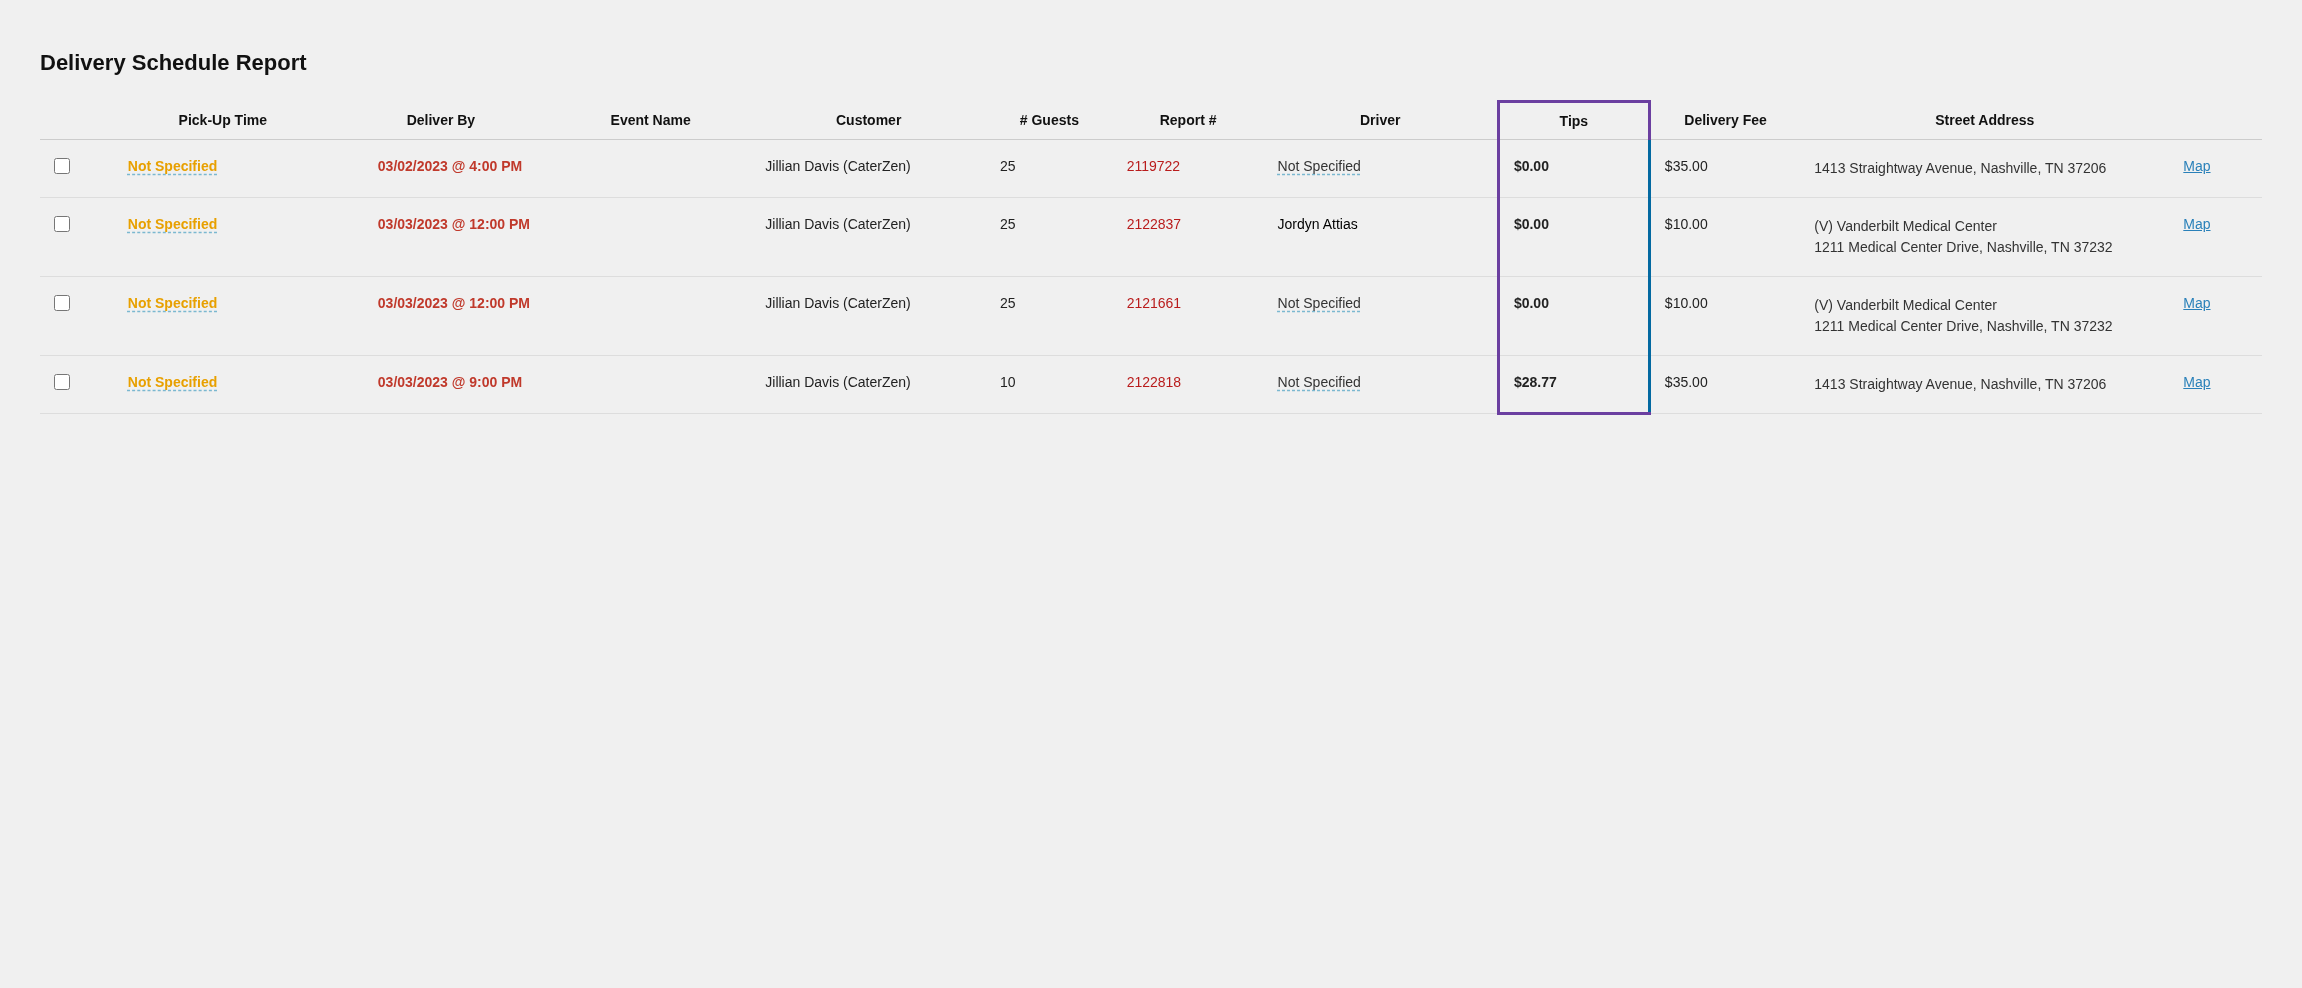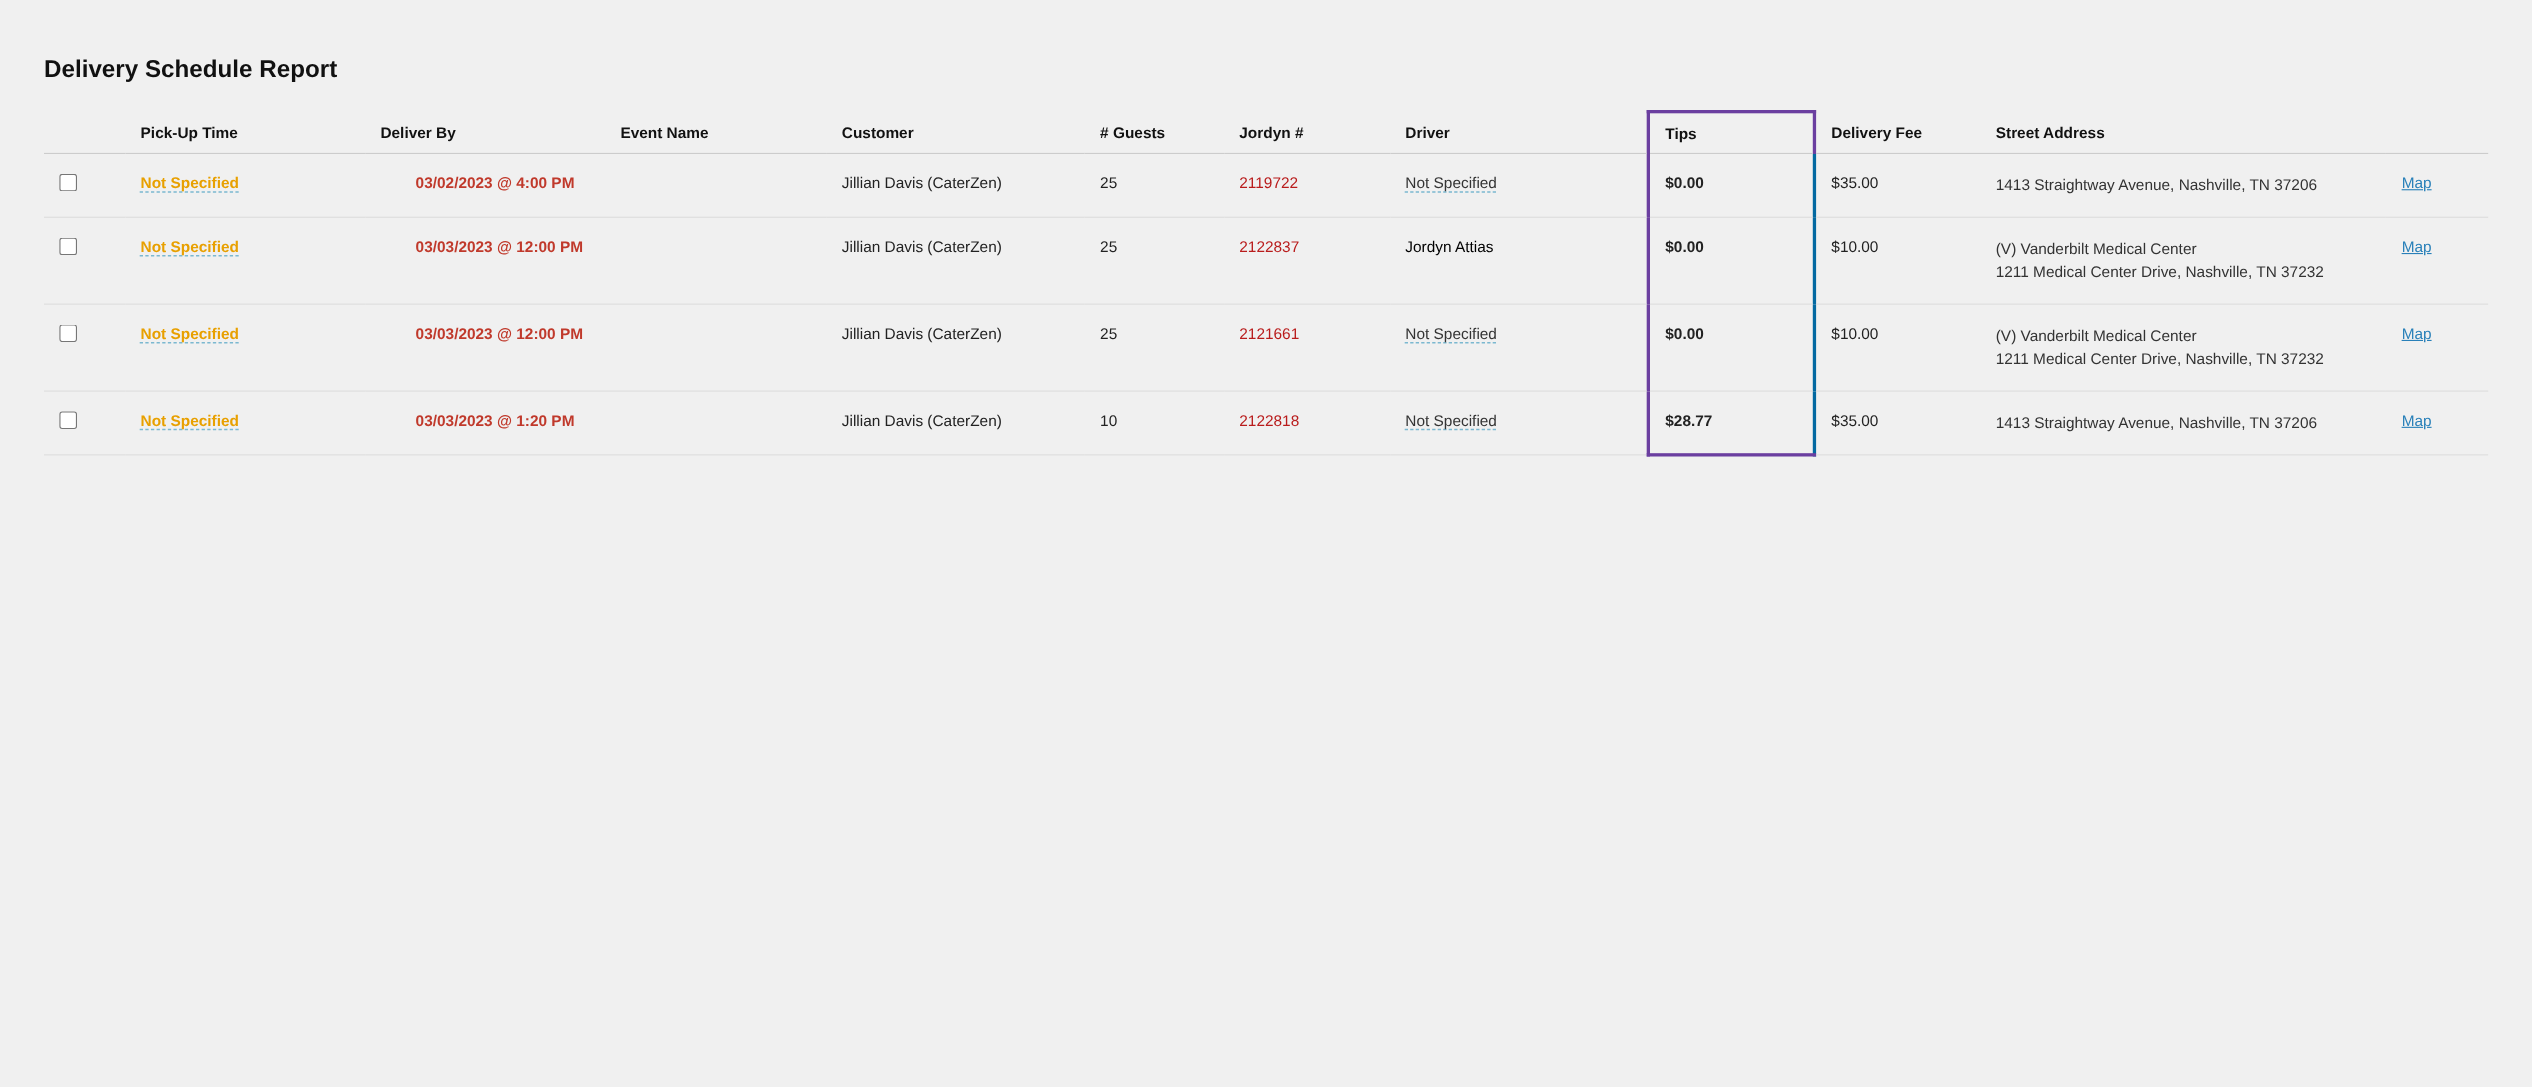--- a/index.html
+++ b/index.html
@@ -18,21 +18,21 @@
       margin-top: 20px;
     }
     .report-table {
       width: 100%;
       border-collapse: collapse;
       background: #f0f0f0;
     }
     .report-table th {
       font-weight: 700;
       font-size: 14px;
-      text-align: left;
+      text-align: center;
       padding: 10px 14px;
       vertical-align: top;
       color: #111;
       border-bottom: 1px solid #ccc;
     }
     .report-table td {
       padding: 18px 14px;
       vertical-align: top;
       font-size: 14px;
       border-bottom: 1px solid #ddd;
@@ -108,21 +108,21 @@
 
 <table class="report-table">
   <thead>
     <tr>
       <th class="col-checkbox"></th>
       <th class="col-pickup">Pick-Up Time</th>
       <th class="col-deliver">Deliver By</th>
       <th class="col-event">Event Name</th>
       <th class="col-customer">Customer</th>
       <th class="col-guests"># Guests</th>
-      <th class="col-order">Jordyn #</th>
+      <th class="col-order">Report #</th>
       <th class="col-driver">Driver</th>
       <th class="col-tips">Tips</th>
       <th class="col-delivery-fee">Delivery Fee</th>
       <th class="col-address">Street Address</th>
       <th class="col-map"></th>
     </tr>
   </thead>
   <tbody id="table-body">
   <tr>
     <td class="col-checkbox">
@@ -239,21 +239,21 @@
     </td>
   </tr>
       <tr>
     <td class="col-checkbox">
       <input type="checkbox" style="">
     </td>
     <td class="col-pickup">
       <span class="not-specified-orange">Not Specified</span>
     </td>
     <td class="col-deliver">
-      <span class="deliver-by-red">03/03/2023 @ 1:20 PM</span>
+      <span class="deliver-by-red">03/03/2023 @ 9:00 PM</span>
     </td>
     <td class="col-event">
       <span></span>
     </td>
     <td class="col-customer">
       <span>Jillian Davis (CaterZen)</span>
     </td>
     <td class="col-guests">
       <span>10</span>
     </td>

